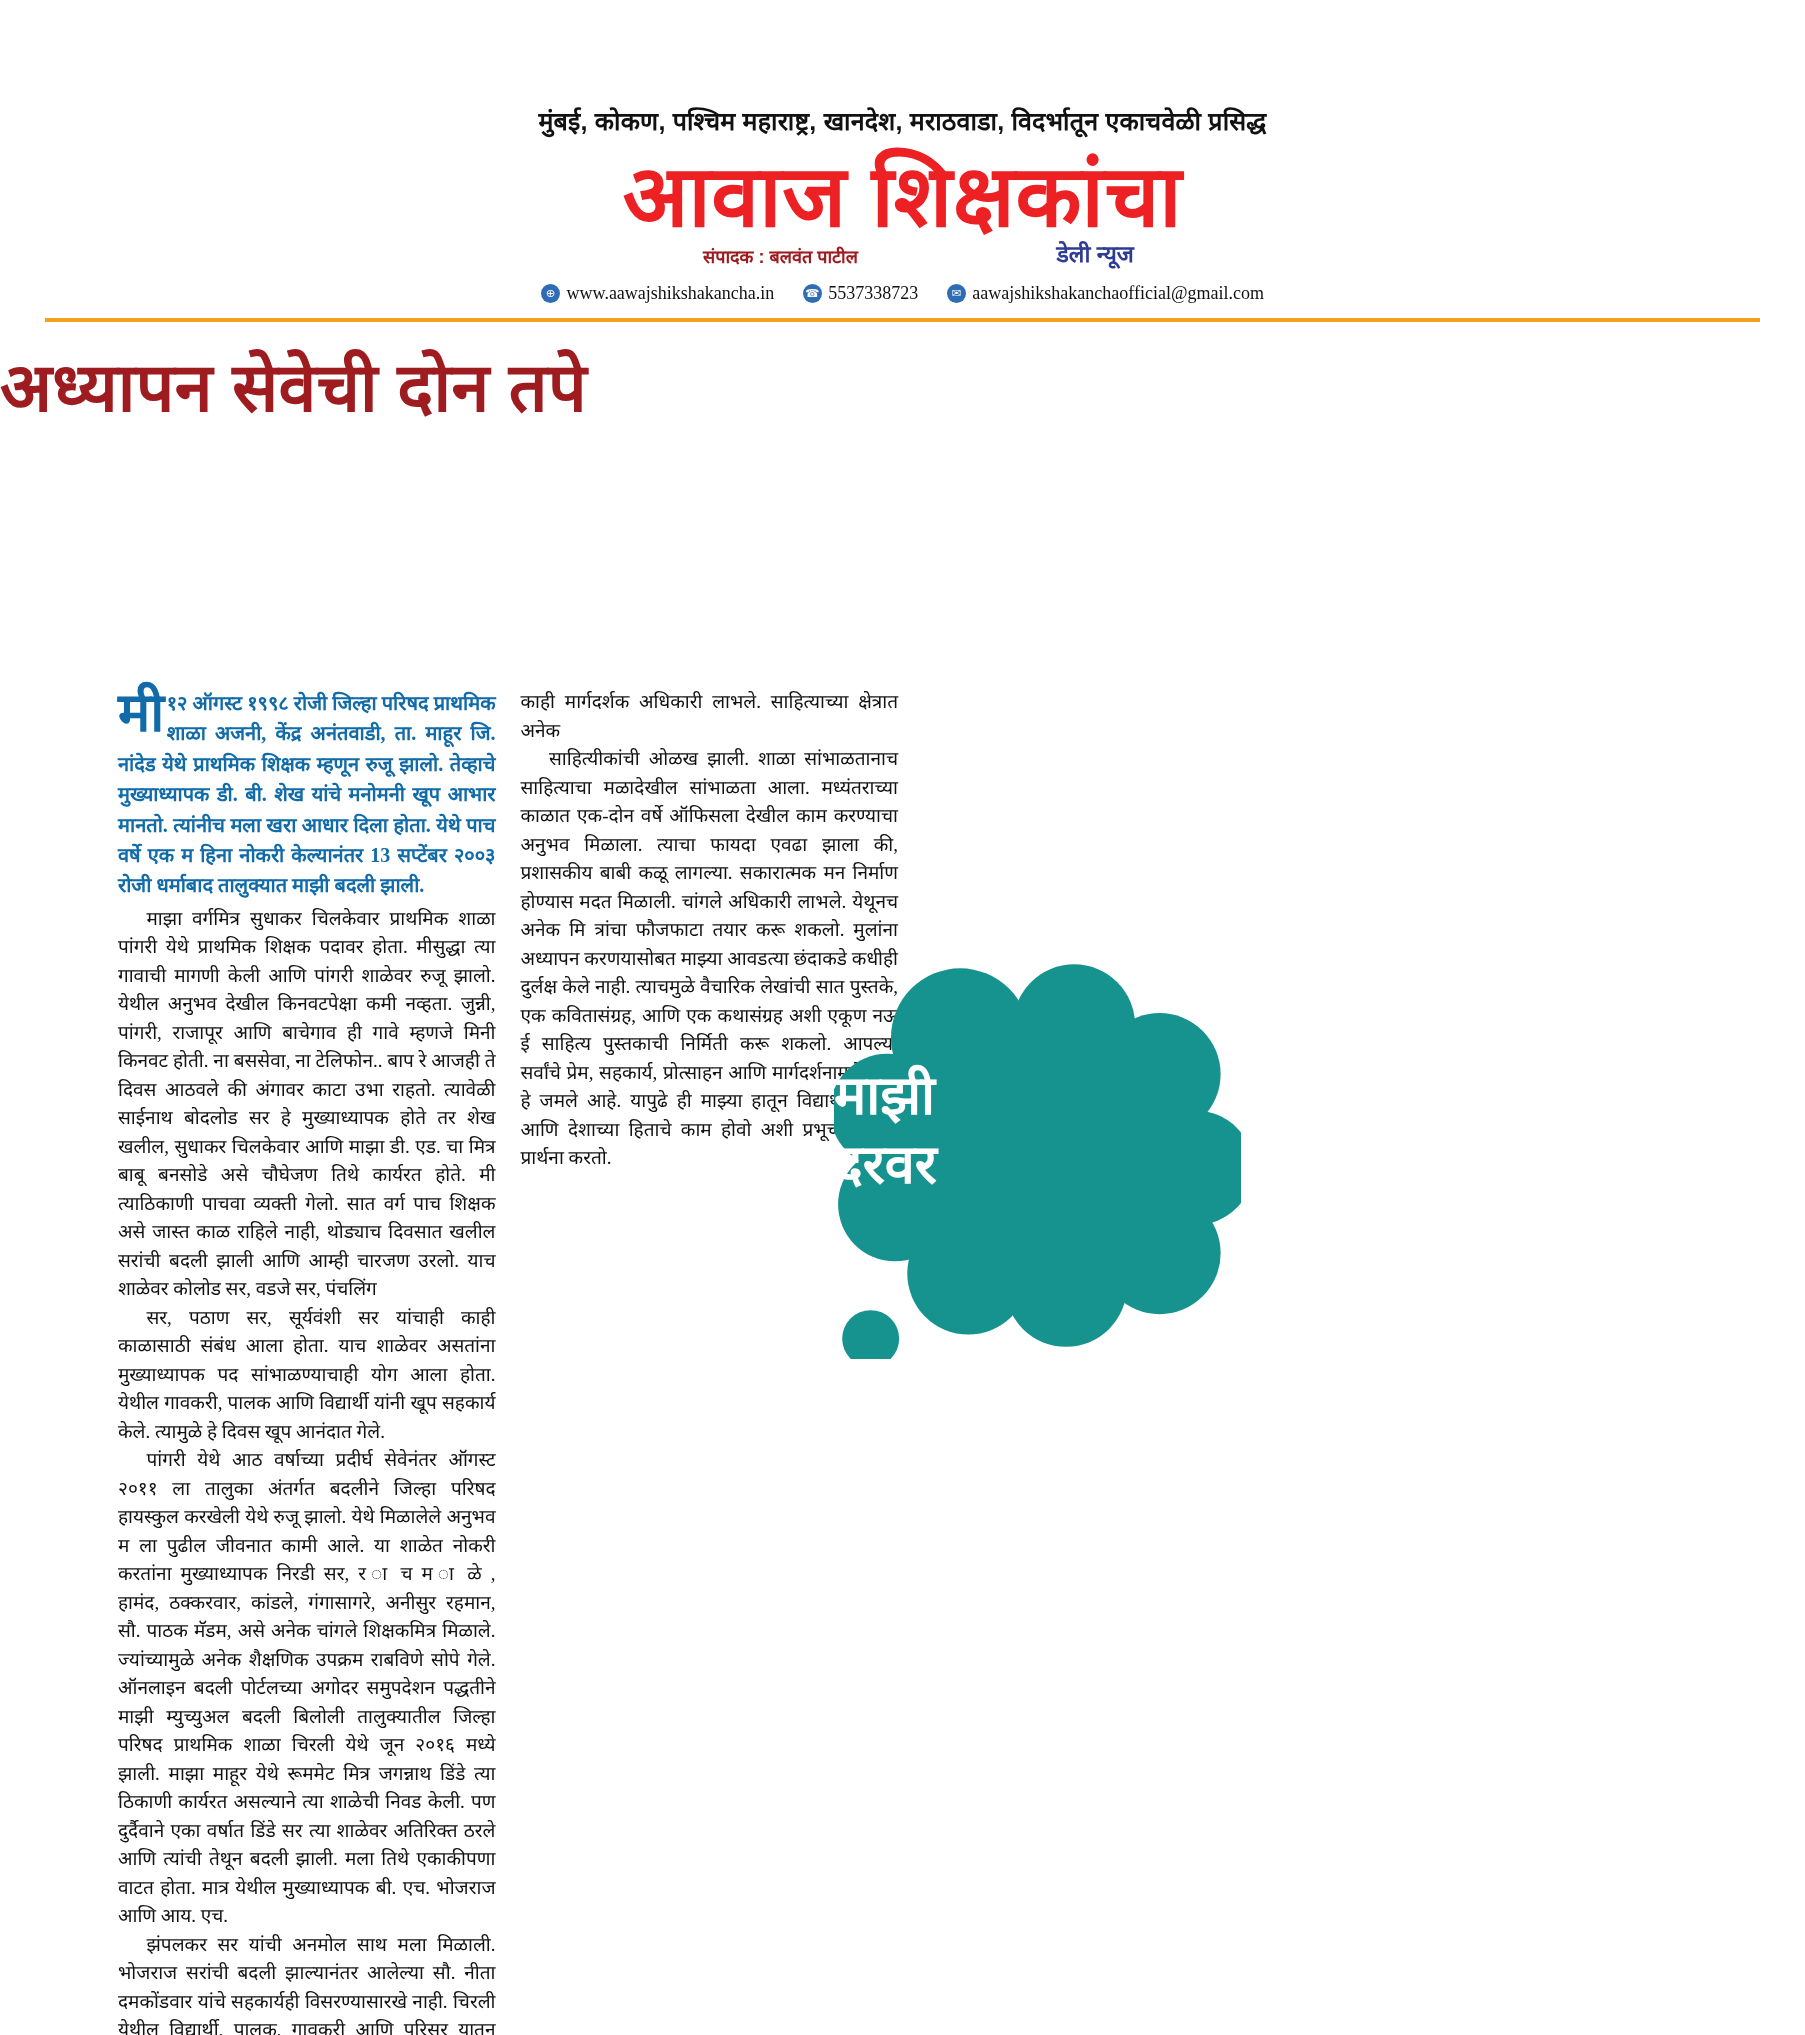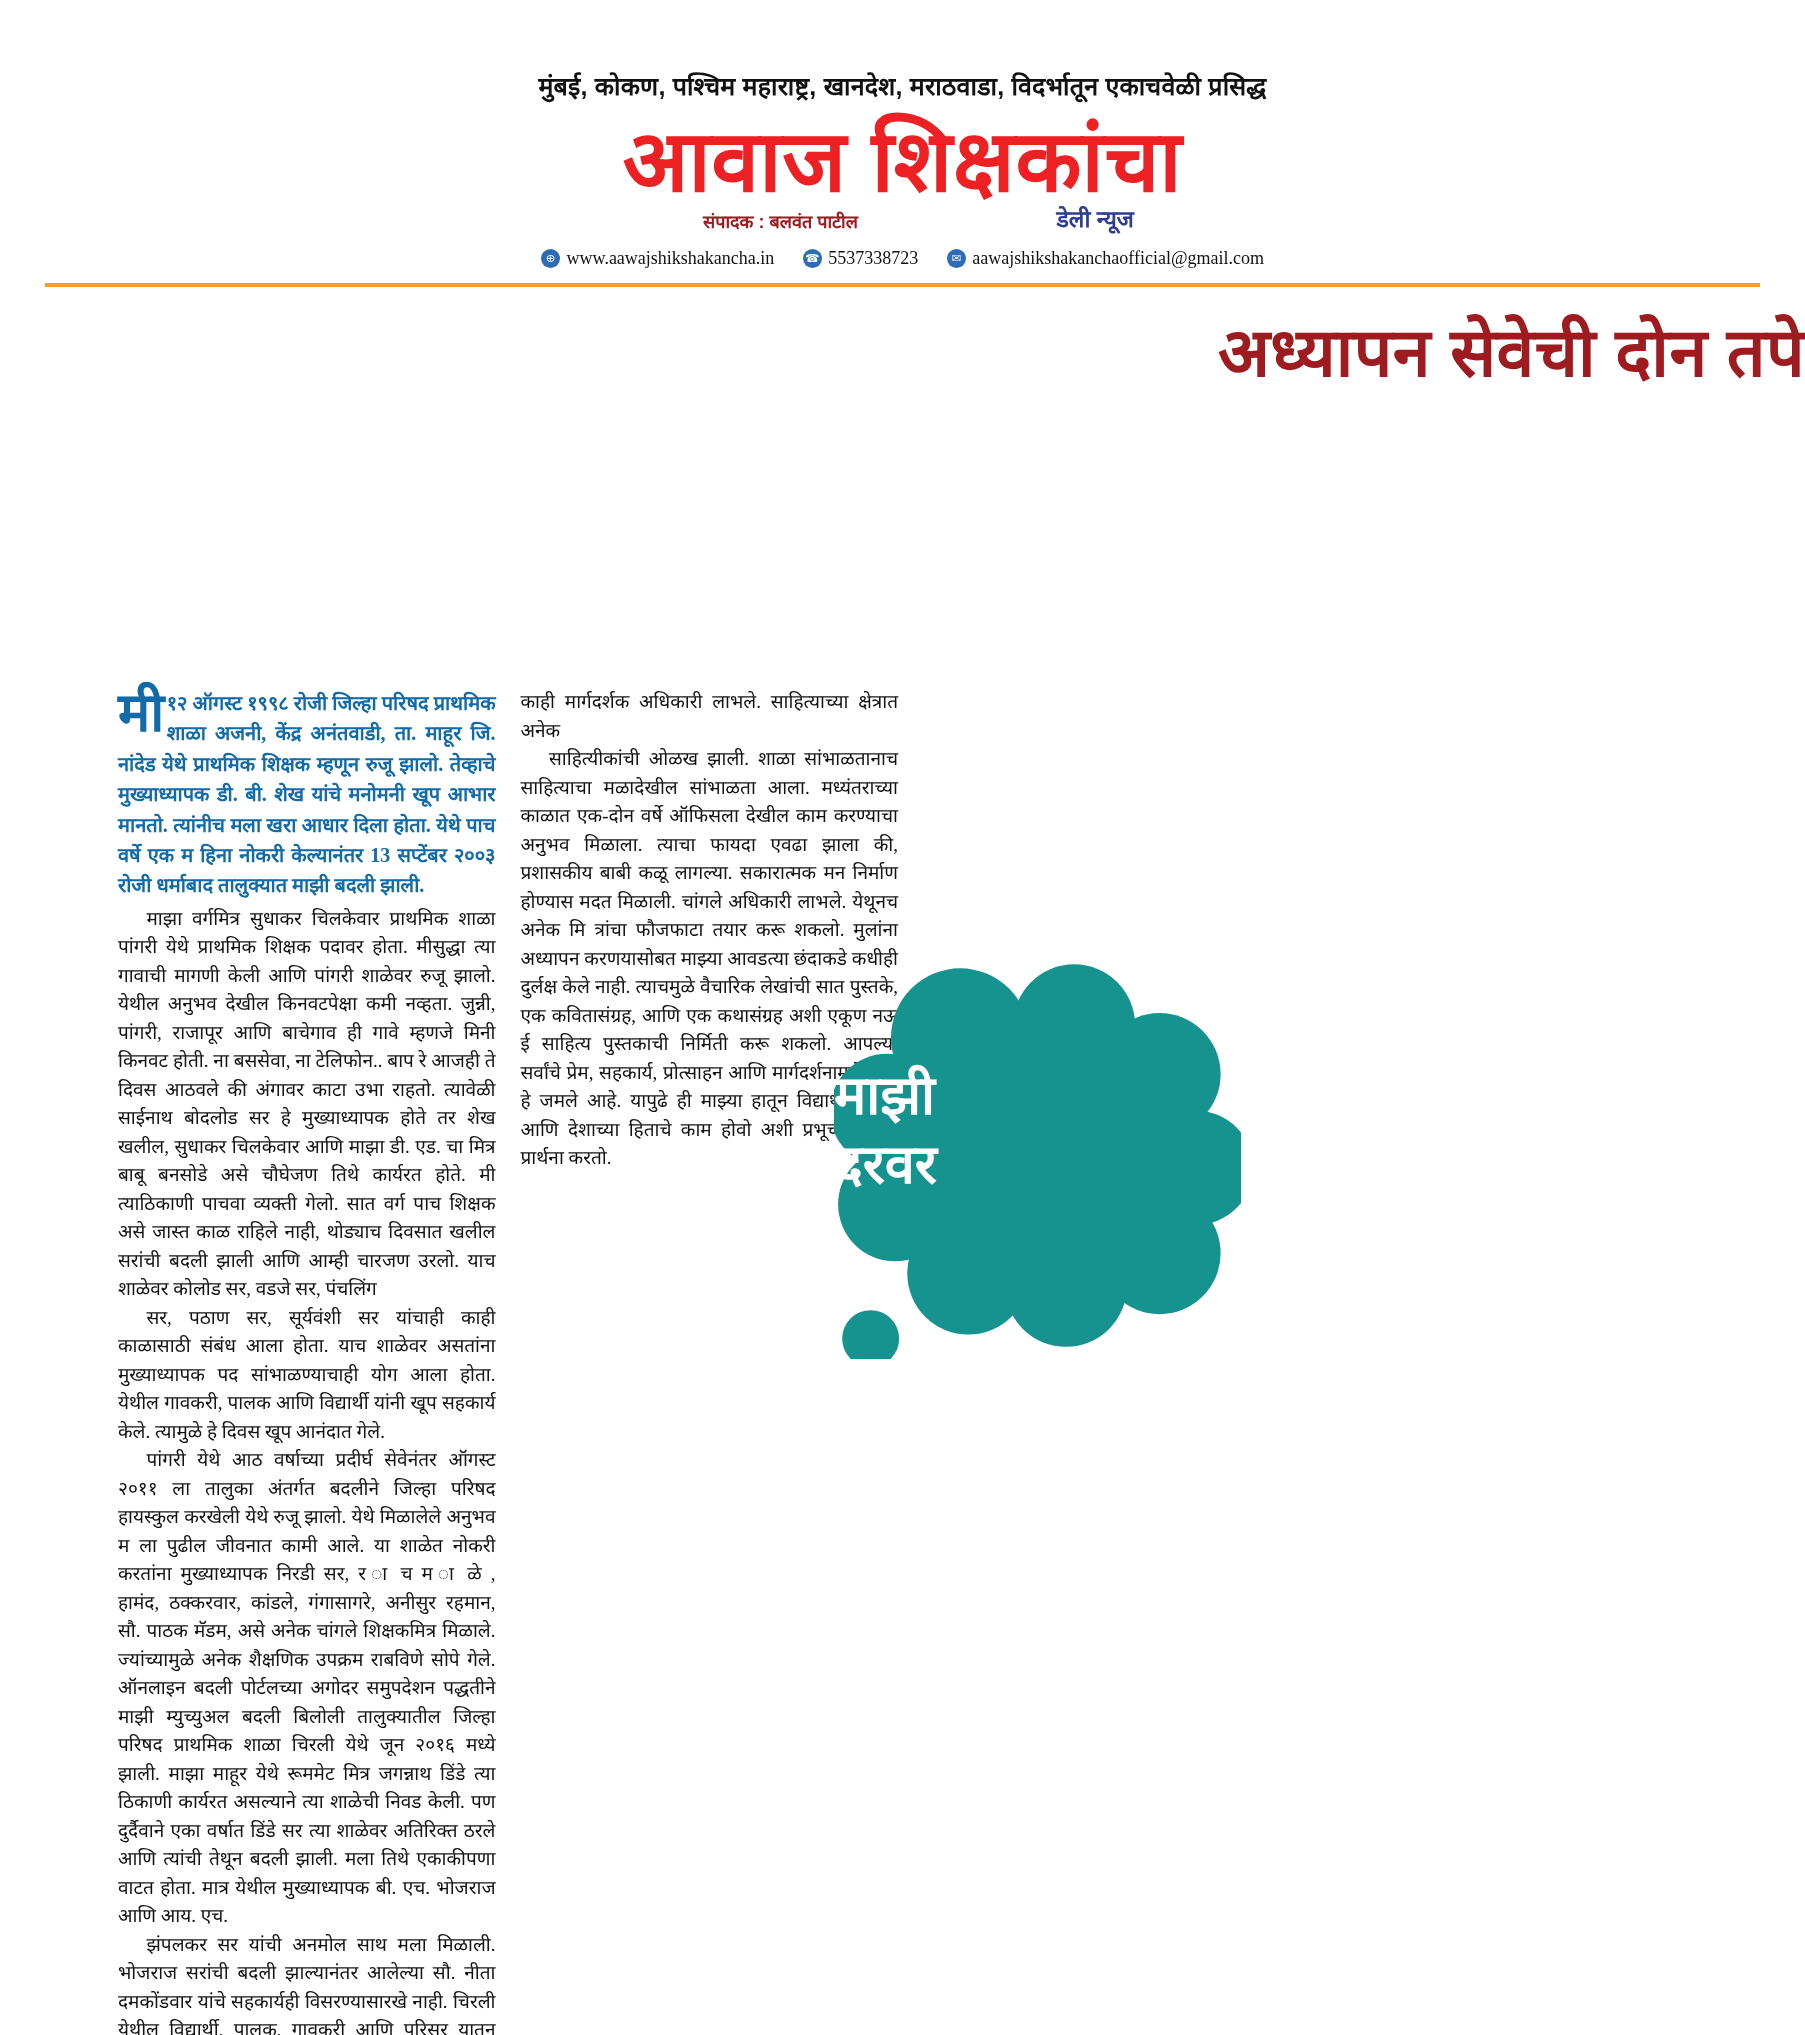--- a/index.html
+++ b/index.html
@@ -16,21 +16,21 @@
   }
   .page {
     position: absolute;
     inset: 0;
     background: #ffffff;
     padding: 0;
   }
 
   
   .masthead {
-    padding-top: 73px;
+    padding-top: 108px;
     text-align: center;
   }
   .tagline {
     font-family: "Liberation Sans", "DejaVu Sans", sans-serif;
     font-weight: bold;
     font-size: 25px;
     color: #111111;
     letter-spacing: 0.2px;
     line-height: 1.1;
   }
@@ -100,21 +100,21 @@
     font-family: "DejaVu Sans", sans-serif;
   }
   .rule-orange {
     margin: 14px 45px 0 45px;
     height: 3.7px;
     background: #F3A11B;
   }
 
   
   .headline {
-    text-align: right;
+    text-align: left;
     font-family: "Liberation Sans", "DejaVu Sans", sans-serif;
     font-weight: bold;
     font-size: 68px;
     color: #9E1B20;
     margin-top: 26px;
     letter-spacing: 0.4px;
     line-height: 1.15;
   }
 
   

